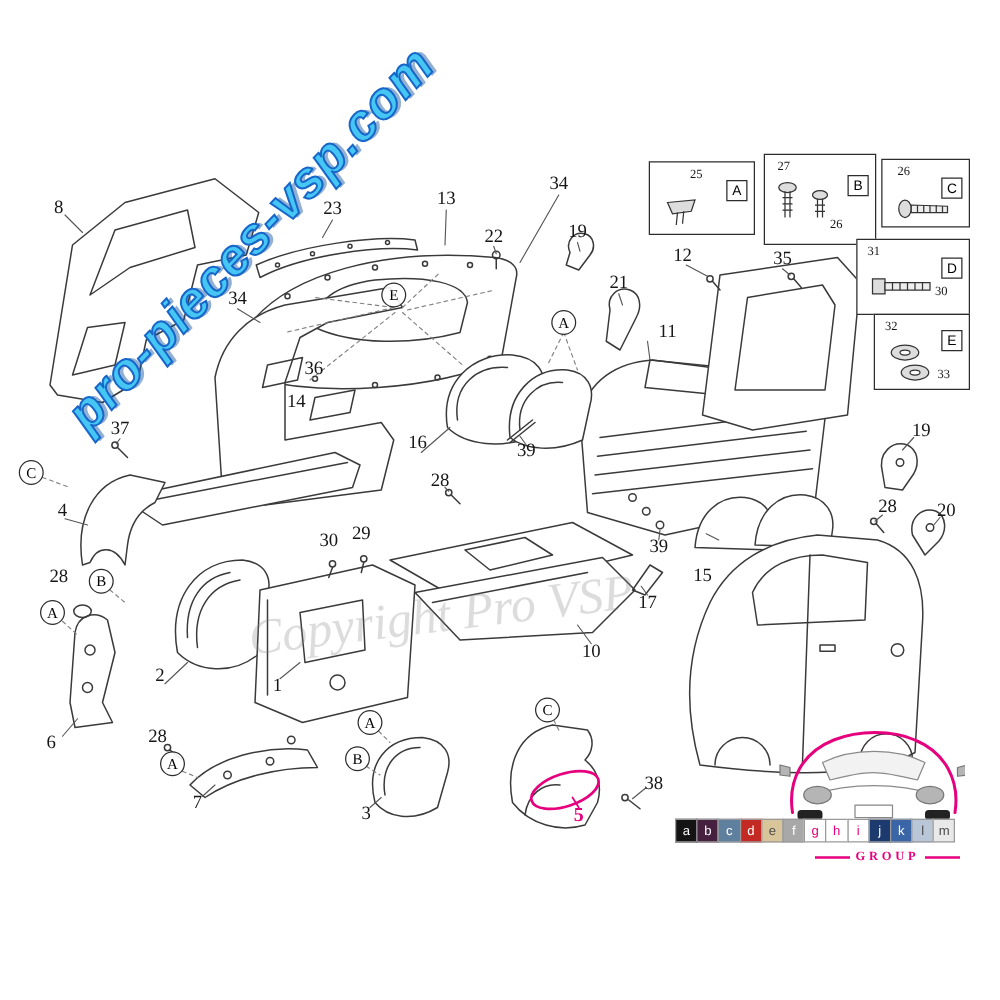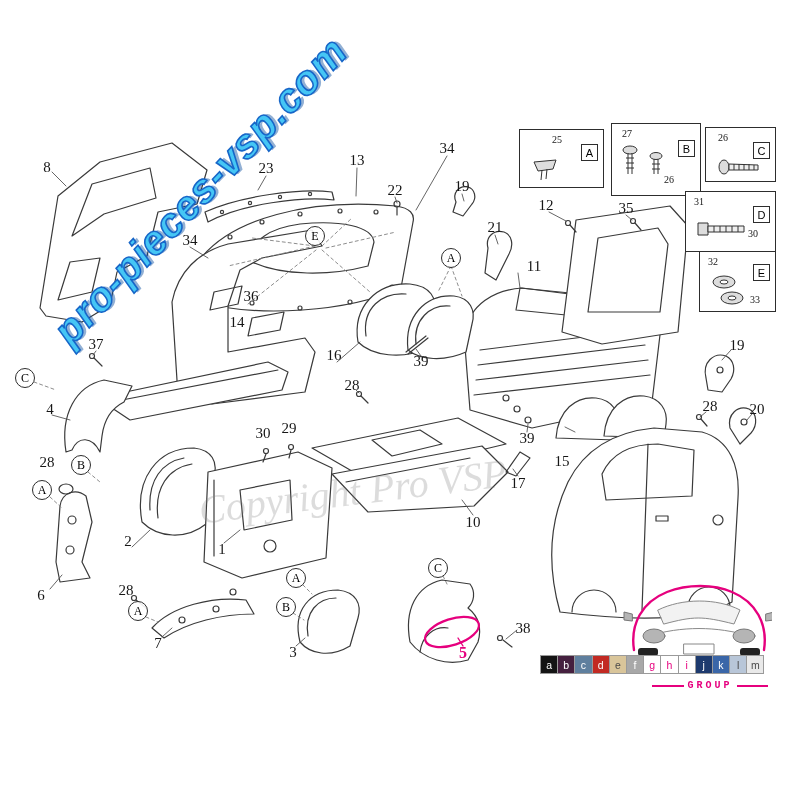--- a/index.html
+++ b/index.html
@@ -22,21 +22,21 @@
            font-family:"Liberation Sans",sans-serif;font-weight:bold;font-style:italic;font-size:41px;
            letter-spacing:1px;color:var(--wmfill,#45c6f5);-webkit-text-stroke:1.6px var(--wmstroke,#1766c8);
            text-shadow:3px 2px 0 rgba(13,79,160,.45);z-index:8;white-space:nowrap}
   .copyright-wm{position:absolute;left:198px;top:468px;transform:rotate(-7deg);font-size:40px;font-style:italic;
            color:rgba(130,130,130,.28);z-index:3;white-space:nowrap}
   .legend{position:absolute;left:541px;top:655px;display:flex;z-index:6}
   .sw{width:18.2px;height:19px;border:1px solid #9a9a9a;margin-left:-1px;display:flex;align-items:center;
       justify-content:center;font-size:10.5px;font-family:"Liberation Sans",sans-serif}
   .group-row{position:absolute;left:652px;top:680px;width:116px;display:flex;align-items:center;gap:4px;z-index:6;color:var(--hl,#e6007e)}
   .group-row .ln{flex:1;height:2px;background:var(--hl,#e6007e)}
-  .group-row .gt{font-size:10px;font-weight:bold;letter-spacing:3px;font-family:Liberation Mono, monospace}
+  .group-row .gt{font-size:10px;font-weight:bold;letter-spacing:3px;font-family:Liberation Serif, serif}
   .logo{position:absolute;left:652px;top:688px;z-index:6;font-family:"Liberation Sans",sans-serif;
         font-style:italic;font-weight:bold;line-height:.92}
   .logo .l1{font-size:48px;color:#101010;display:flex;align-items:flex-start}
   .logo .ring{width:15px;height:15px;border:5px solid var(--hl,#e6007e);border-radius:50%;margin-left:3px;margin-top:5px}
   .logo .l2{font-size:48px;color:var(--hl,#e6007e);margin-left:12px}
   .car-sketch{position:absolute;left:622px;top:580px;z-index:6}
 </style>
 </head>
 <body>
 

